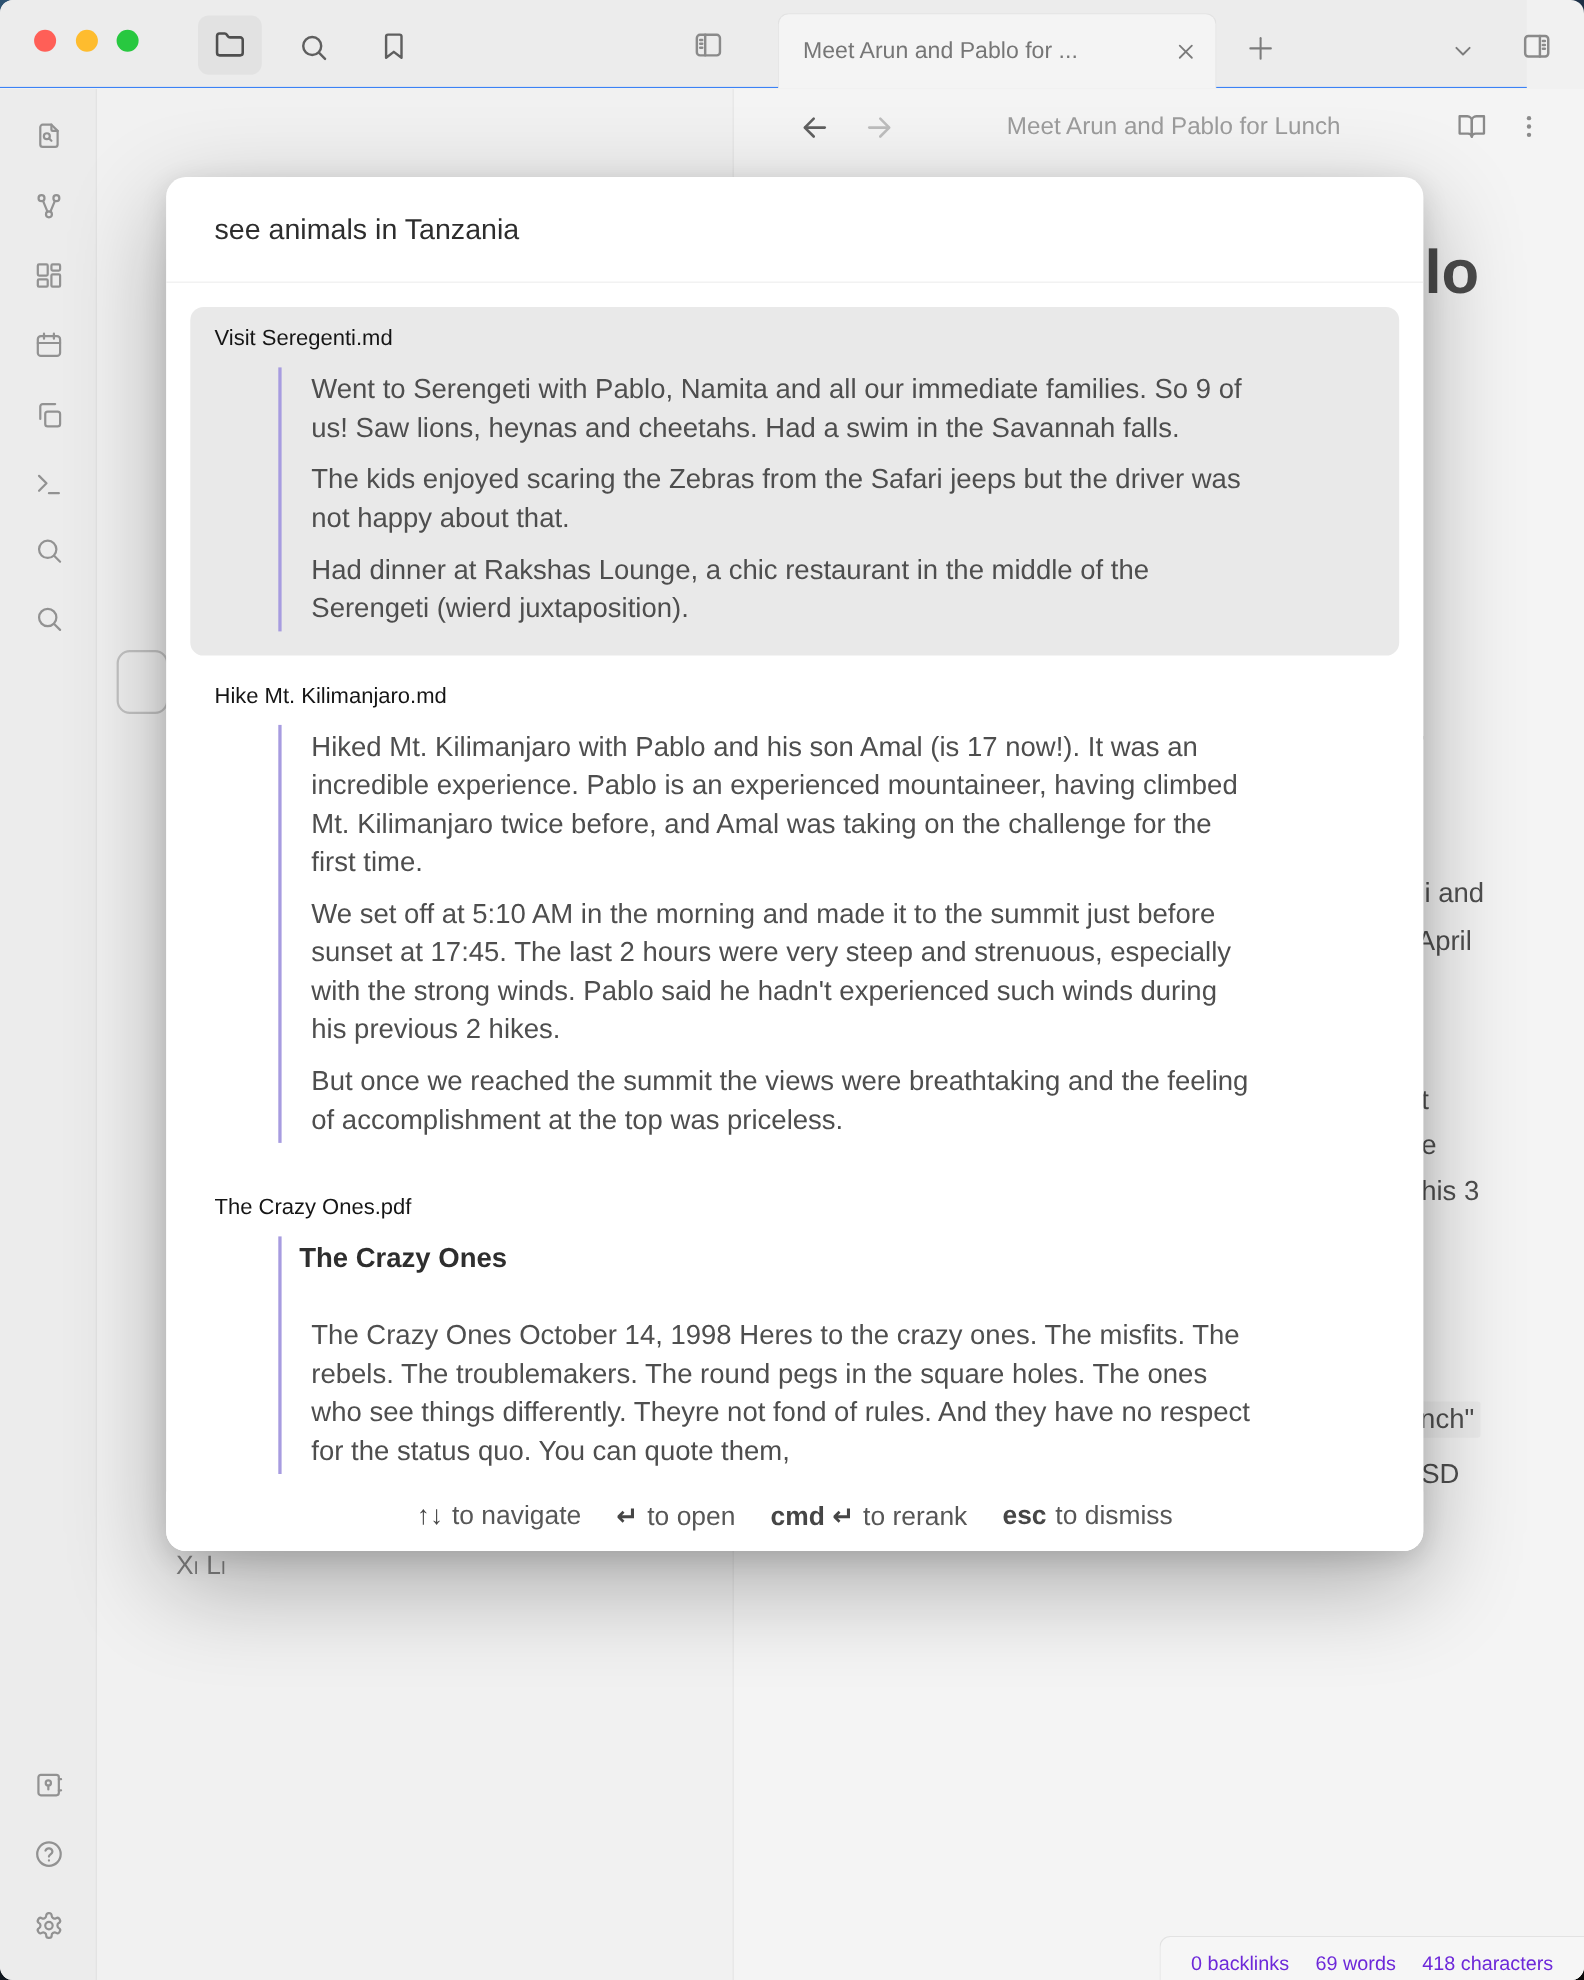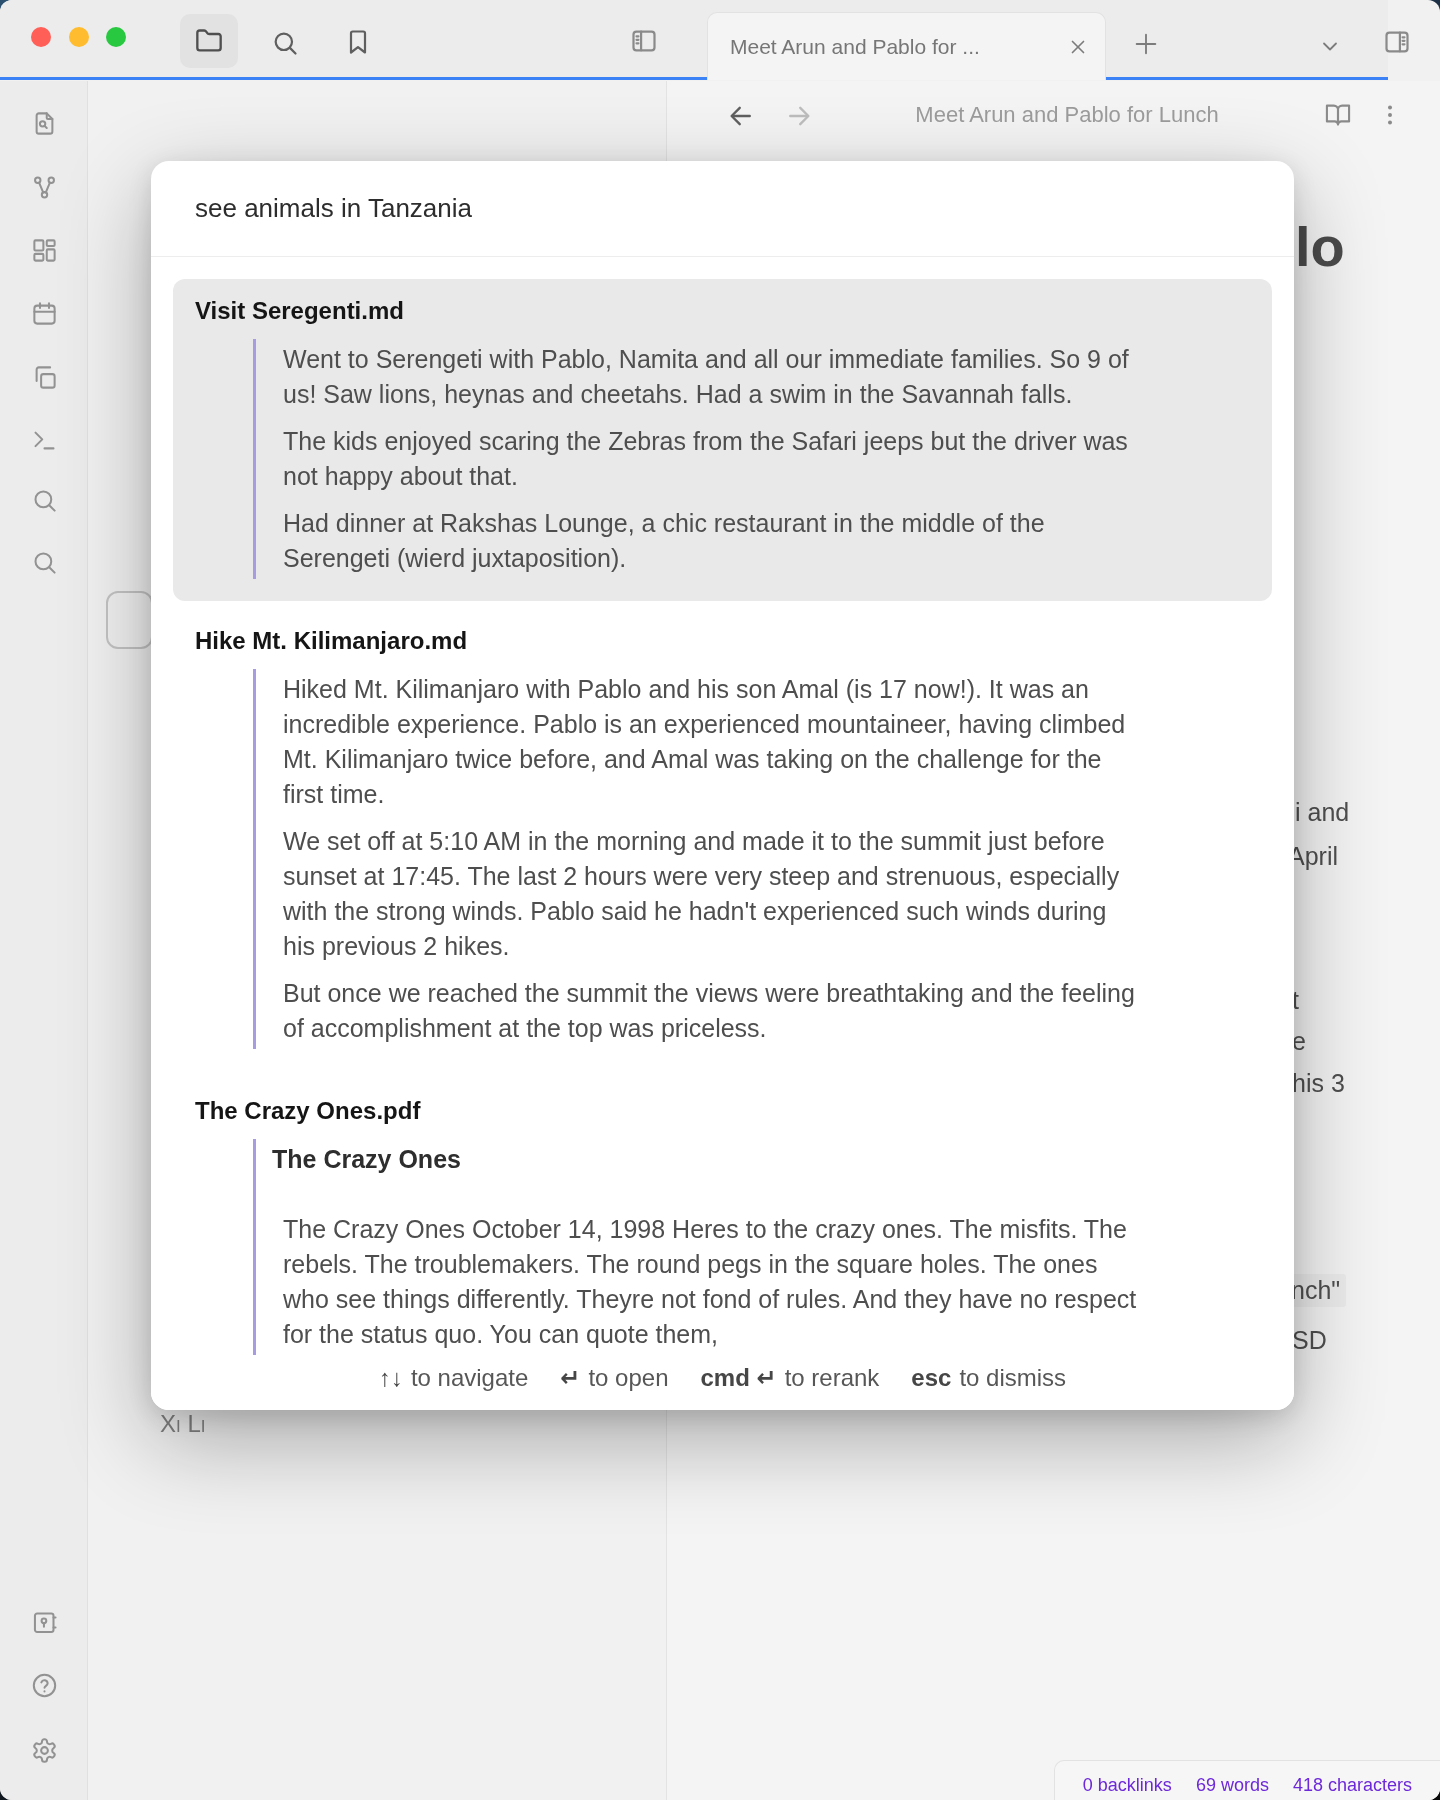--- a/index.html
+++ b/index.html
@@ -11,21 +11,21 @@
     -webkit-font-smoothing: antialiased;
   }
   .window {
     position:absolute; left:0; top:0; width:1440px; height:1800px;
     border-radius:12px; overflow:hidden; background:#f1f1f1;
   }
   svg { display:block; }
   .ic { stroke:#8f8f8f; stroke-width:1.8; fill:none; stroke-linecap:round; stroke-linejoin:round; }
 
   
-  .titlebar { position:absolute; left:0; top:0; width:1388px; height:80px; background:#ececec; border-bottom:3px solid #3b82f6; }
+  .titlebar { position:absolute; left:0; top:0; width:1388px; height:80px; background:#ececec; border-bottom:1px solid #3b82f6; }
   .light { position:absolute; top:27px; width:20px; height:20px; border-radius:50%; }
   .light.red    { left:31px;  background:#ff5f57; }
   .light.yellow { left:69px;  background:#febc2e; }
   .light.green  { left:106px; background:#28c840; }
   .folder-btn { position:absolute; left:180px; top:14px; width:58px; height:54px; background:#e2e2e2; border-radius:10px; display:flex; align-items:center; justify-content:center; }
   .tb-icon { position:absolute; width:28px; height:28px; }
   .tb-icon .ic { stroke:#5f5f5f; stroke-width:1.9; }
   .panel-icon .ic { stroke:#8a8a8a; }
 
   
@@ -73,21 +73,21 @@
 
   
   .modal { position:absolute; left:151px; top:161px; width:1143px; height:1249px; z-index:10;
            background:#ffffff; border-radius:18px; overflow:hidden;
            box-shadow: 0 30px 90px rgba(0,0,0,.30), 0 6px 24px rgba(0,0,0,.12); }
   .modal-query { height:96px; display:flex; align-items:center; padding:0 44px;
                  font-size:26px; color:#2d2d2d; border-bottom:1px solid #ededed; }
   .modal-results { position:absolute; left:0; right:0; top:97px; bottom:54px; padding:21px 22px 0 22px; overflow:hidden; }
   .result { border-radius:12px; padding:18px 22px 22px 22px; margin-bottom:8px; }
   .result.selected { background:#e9e9e9; }
-  .result-title { font-size:24px; font-weight:700; color:#151515; }
+  .result-title { font-size:20px; font-weight:400; color:#151515; }
   .result blockquote { margin:14px 0 0 58px; border-left:3px solid #a79ce0; padding:3px 0 3px 16px; max-width:885px; }
   .qpara { font-size:25px; line-height:35px; color:#4e4e4e; margin:0 0 12px 11px; }
   .qpara:last-child { margin-bottom:0; }
   .quote-heading { font-size:25px; line-height:35px; font-weight:700; color:#2e2e2e; margin:0 0 35px 0; }
   .modal-footer { position:absolute; left:0; right:0; bottom:0; height:54px; background:#fff;
                   display:flex; justify-content:center; align-items:flex-start; gap:32px;
                   padding-top:8px; font-size:24px; color:#575757; }
   .hint { white-space:nowrap; }
   .hint .key { font-weight:700; color:#464646; margin-right:8px; }
 </style>

